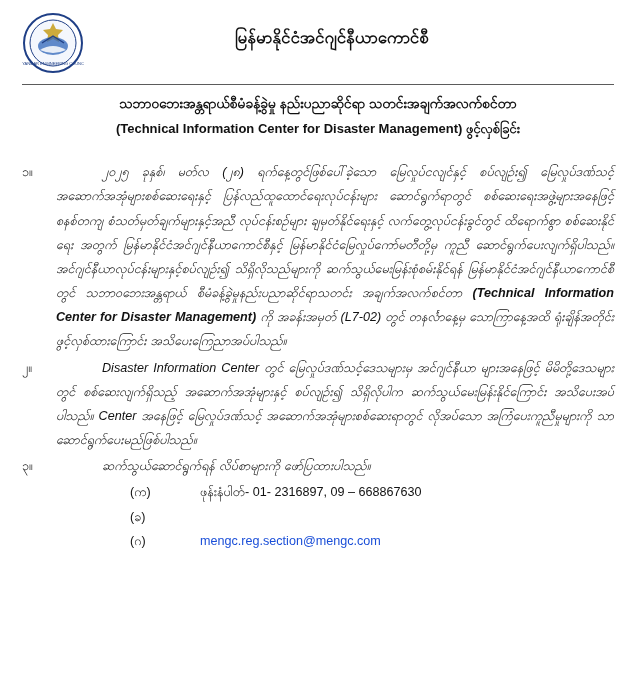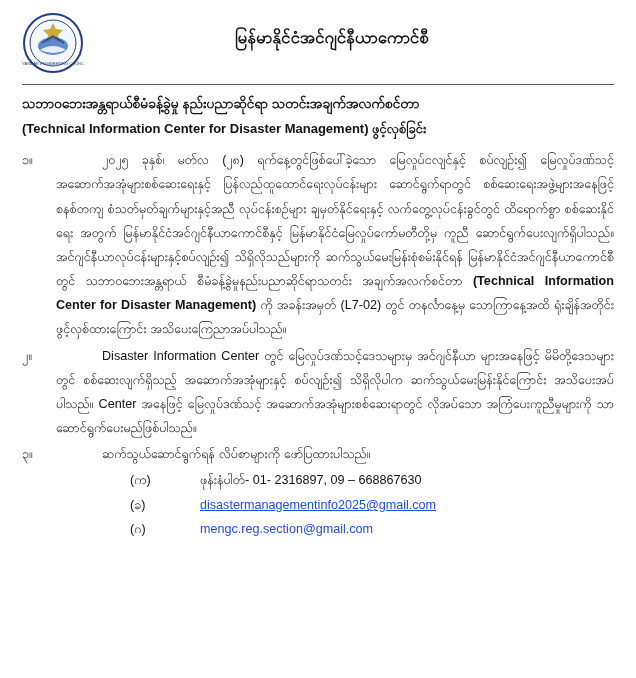--- a/index.html
+++ b/index.html
@@ -51,21 +51,22 @@
   }
 
   .divider {
     border: 0;
     border-top: 1px solid #5b5b5b;
     margin: 10px 0 8px 0;
   }
 
   
   .subtitle-block {
-    margin-bottom: 8px;
+    text-align: center;
+    margin-bottom: 20px;
   }
   .subtitle-mm {
     font-size: 13.8px;
     font-weight: bold;
     line-height: 1.6;
     color: #111;
   }
   .subtitle-en {
     font-size: 13px;
     font-weight: bold;
@@ -90,20 +91,21 @@
   .para-num {
     flex: 0 0 34px;
     font-size: 12.6px;
     line-height: 1.92;
   }
   .para-text {
     flex: 1 1 auto;
     text-align: justify;
     text-justify: inter-word;
     word-spacing: 0.5px;
+    font-style: italic;
   }
   .para-text .indent { display: inline-block; width: 46px; }
   .bold { font-weight: bold; }
 
   
   .contacts {
     margin-top: 2px;
   }
   .contact-row {
     display: flex;
@@ -173,22 +175,21 @@
       <div class="para-text"><span class="indent"></span><span>ဆက်သွယ်ဆောင်ရွက်ရန် လိပ်စာများကို ဖော်ပြထားပါသည်။</span></div>
     </div>
 
     <div class="contacts">
       <div class="contact-row">
         <span class="contact-marker">(က)</span>
         <span class="contact-value">ဖုန်းနံပါတ်- 01- 2316897, 09 – 668867630</span>
       </div>
       <div class="contact-row">
         <span class="contact-marker">(ခ)</span>
-        <span class="contact-value link">disastermanagementinfo2025@gmail.com</span>
       </div>
       <div class="contact-row">
         <span class="contact-marker">(ဂ)</span>
-        <span class="contact-value plain-link">mengc.reg.section@gmail.com</span>
+        <span class="contact-value plain-link">mengc.reg.section@mengc.com</span>
       </div>
     </div>
 
   </div>
 </div>
 
 </body></html>

